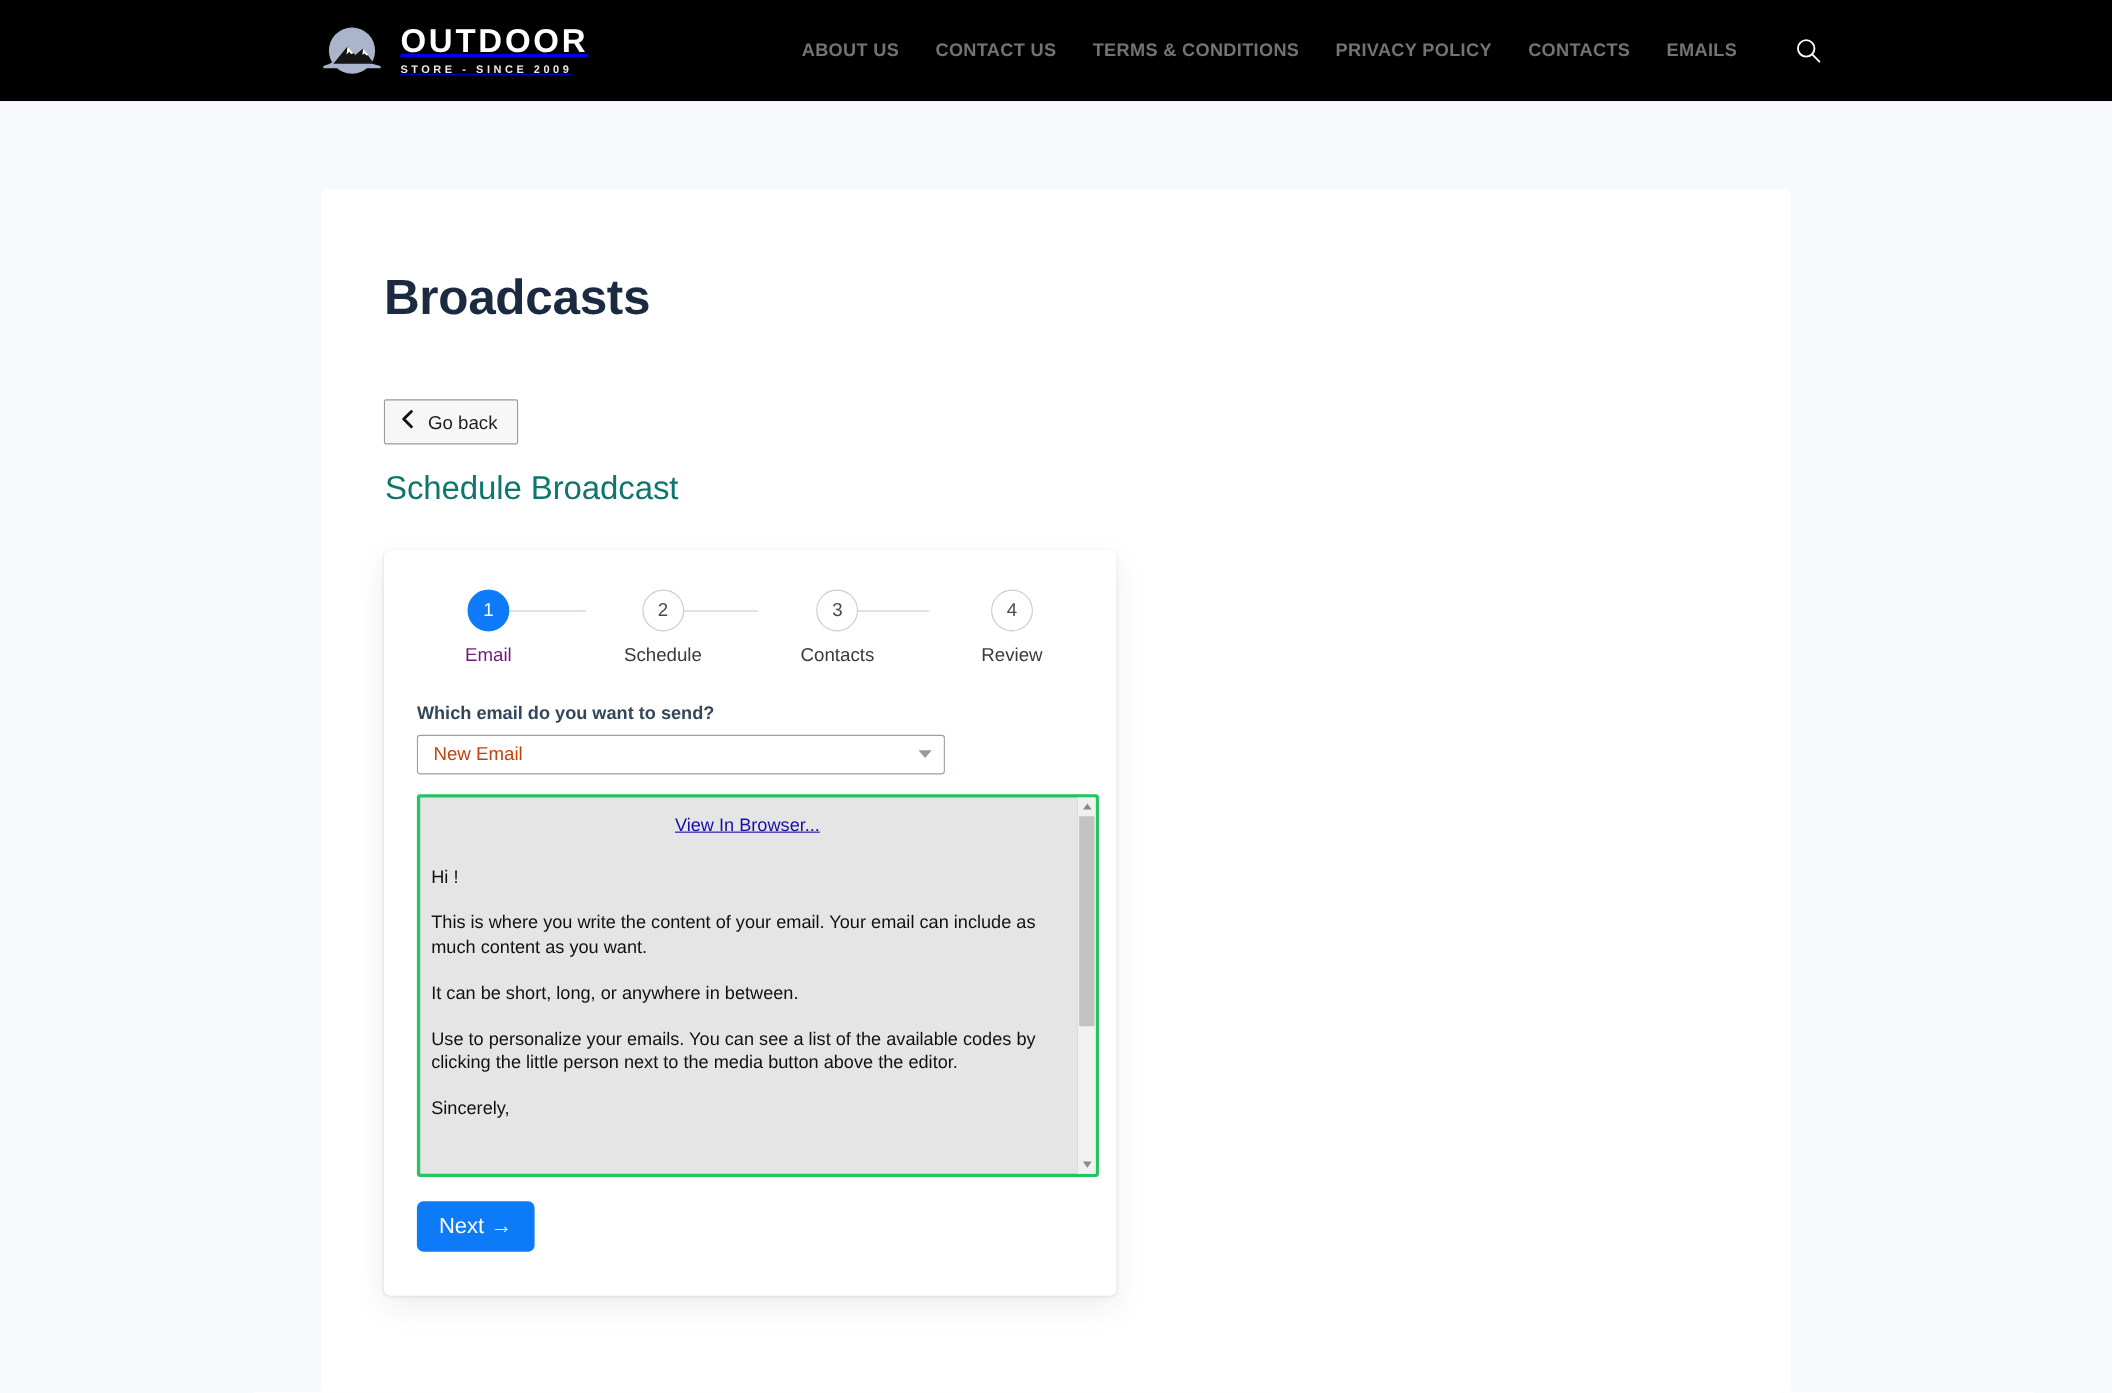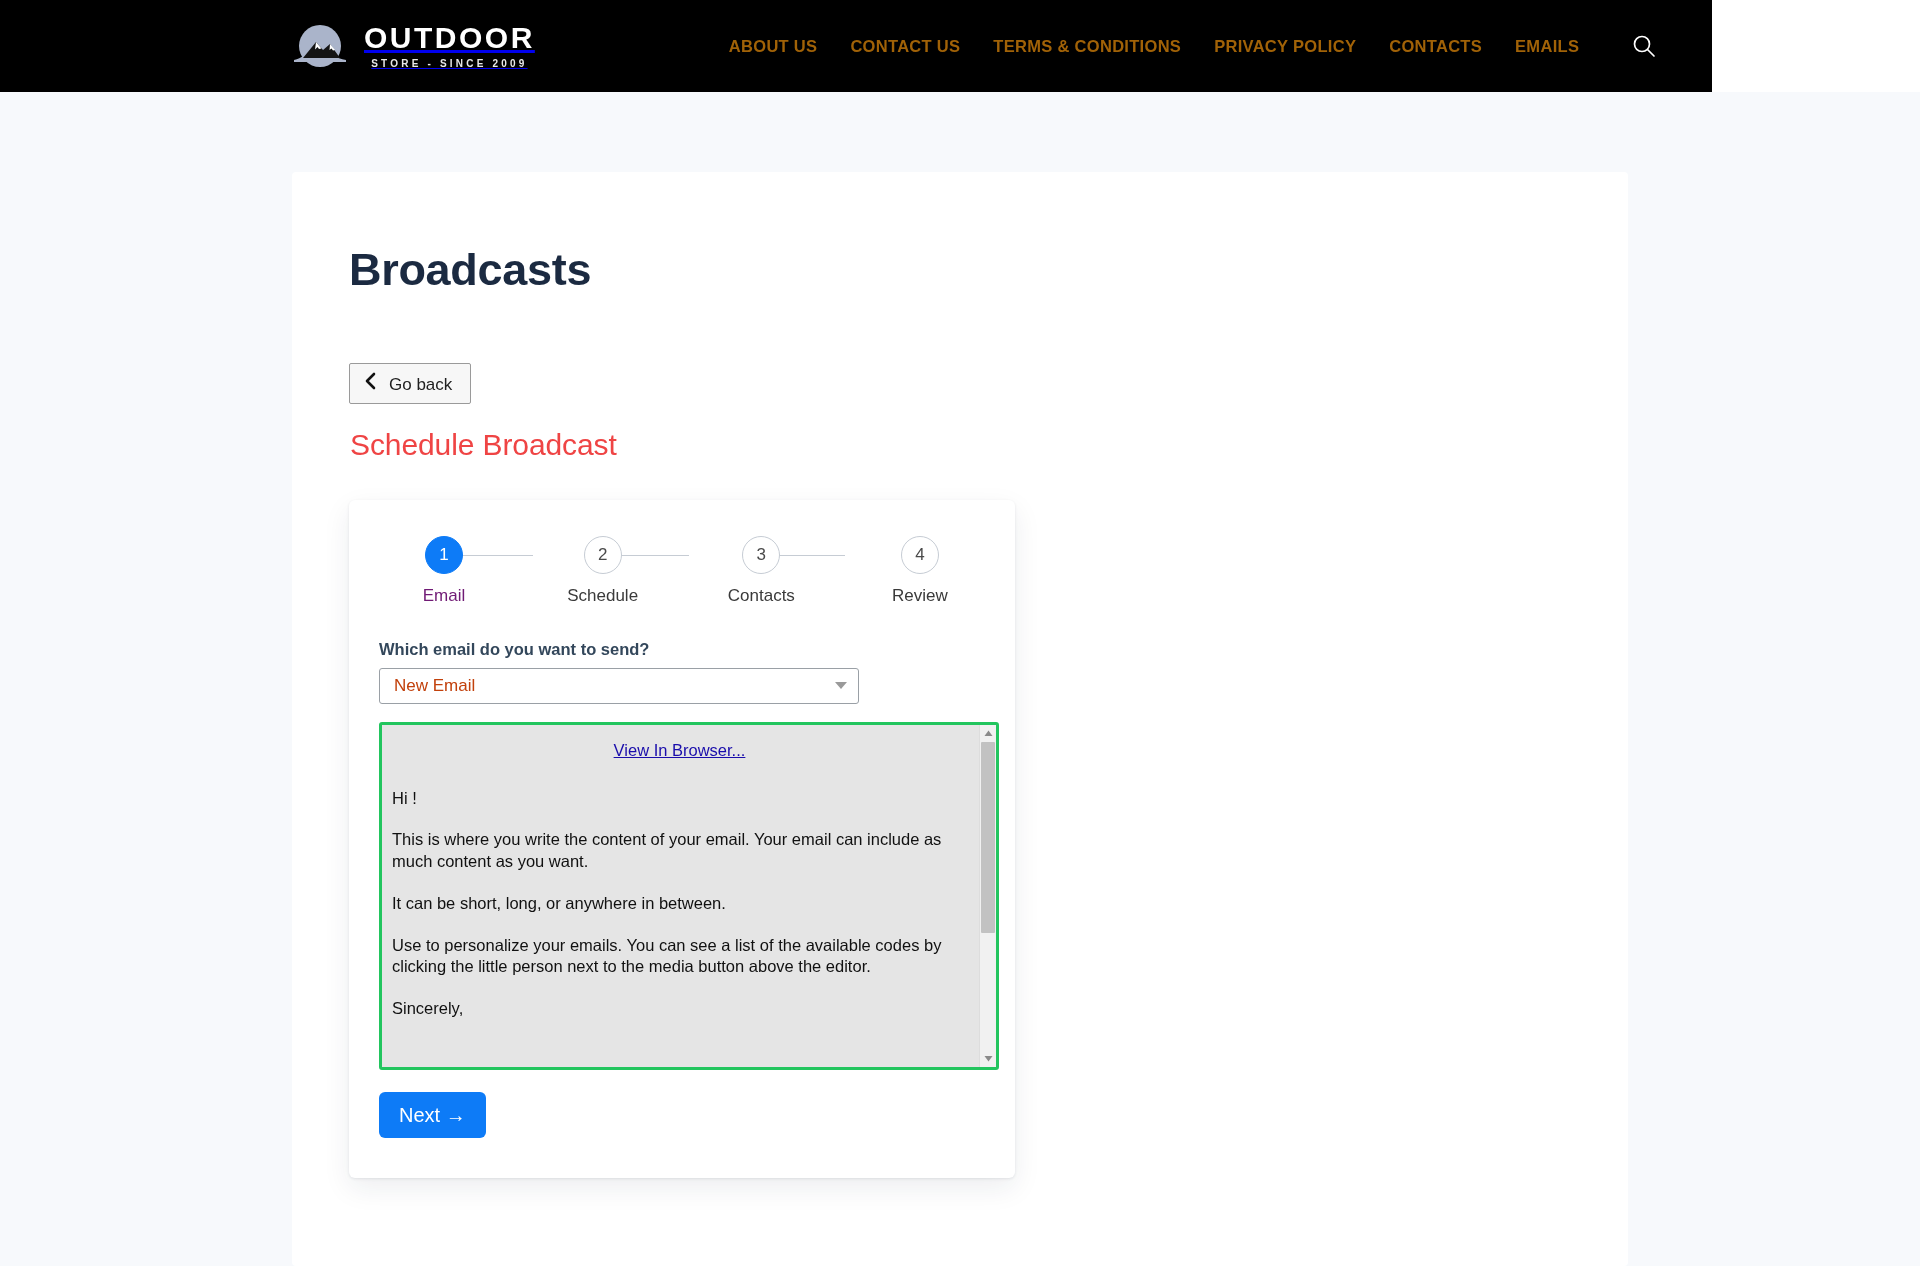--- a/index.html
+++ b/index.html
@@ -6,26 +6,25 @@
   html, body {
     margin: 0; padding: 0;
     width: 1920px; height: 1266px;
     background: #ffffff;
     font-family: "Liberation Sans", sans-serif;
     overflow: hidden;
   }
 
   
   .navbar {
-    width: 1712px; height: 92px;
+    width: 1920px; height: 92px;
     background: #000000;
     display: flex;
     align-items: center;
     position: relative;
-    text-align: center;
   }
   .brand {
     display: flex;
     align-items: center;
     margin-left: 292px;
     gap: 16px;
   }
   .brand-mark {
     width: 56px; height: 56px;
     position: relative;
@@ -46,21 +45,21 @@
     margin-top: 6px;
     line-height: 1;
   }
   .nav-links {
     display: flex;
     align-items: center;
     gap: 33px;
     margin-left: 194px;
   }
   .nav-link {
-    color: #a16207;
+    color: #737373;
     font-size: 16.5px;
     font-weight: 700;
     letter-spacing: 0.3px;
     text-decoration: none;
     white-space: nowrap;
   }
   .nav-search {
     margin-left: 50px;
     width: 30px; height: 30px;
     display: flex; align-items: center; justify-content: center;
@@ -107,21 +106,21 @@
     cursor: pointer;
     font-family: "Liberation Sans", sans-serif;
     line-height: 1.2;
   }
   .chev { display: block; }
 
   .section-title {
     margin: 24px 0 0 1px;
     font-size: 30px;
     font-weight: 400;
-    color: #ef4444;
+    color: #0f766e;
     letter-spacing: -0.1px;
   }
 
   
   .step-card {
     margin-top: 38px;
     width: 666px;
     background: #ffffff;
     border-radius: 6px;
     box-shadow: 0 1px 3px rgba(26,40,62,0.10), 0 10px 28px rgba(26,40,62,0.08);

